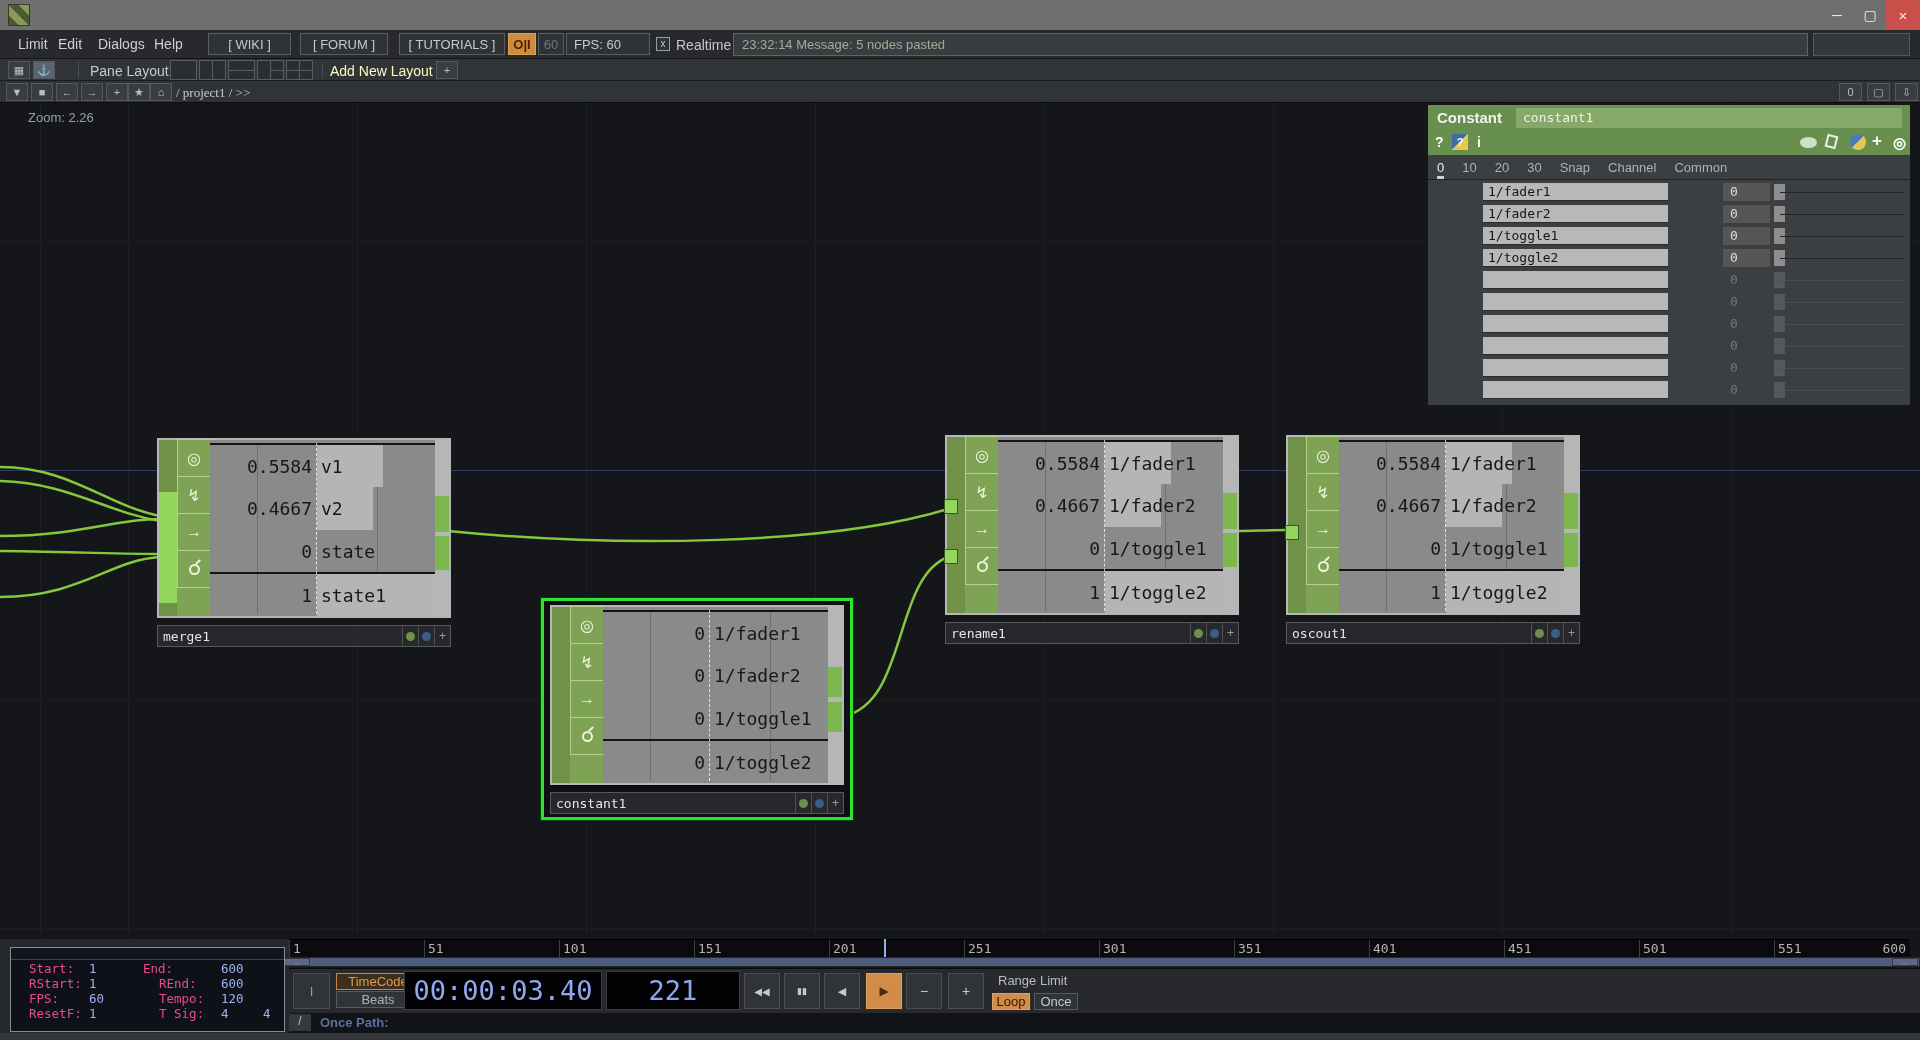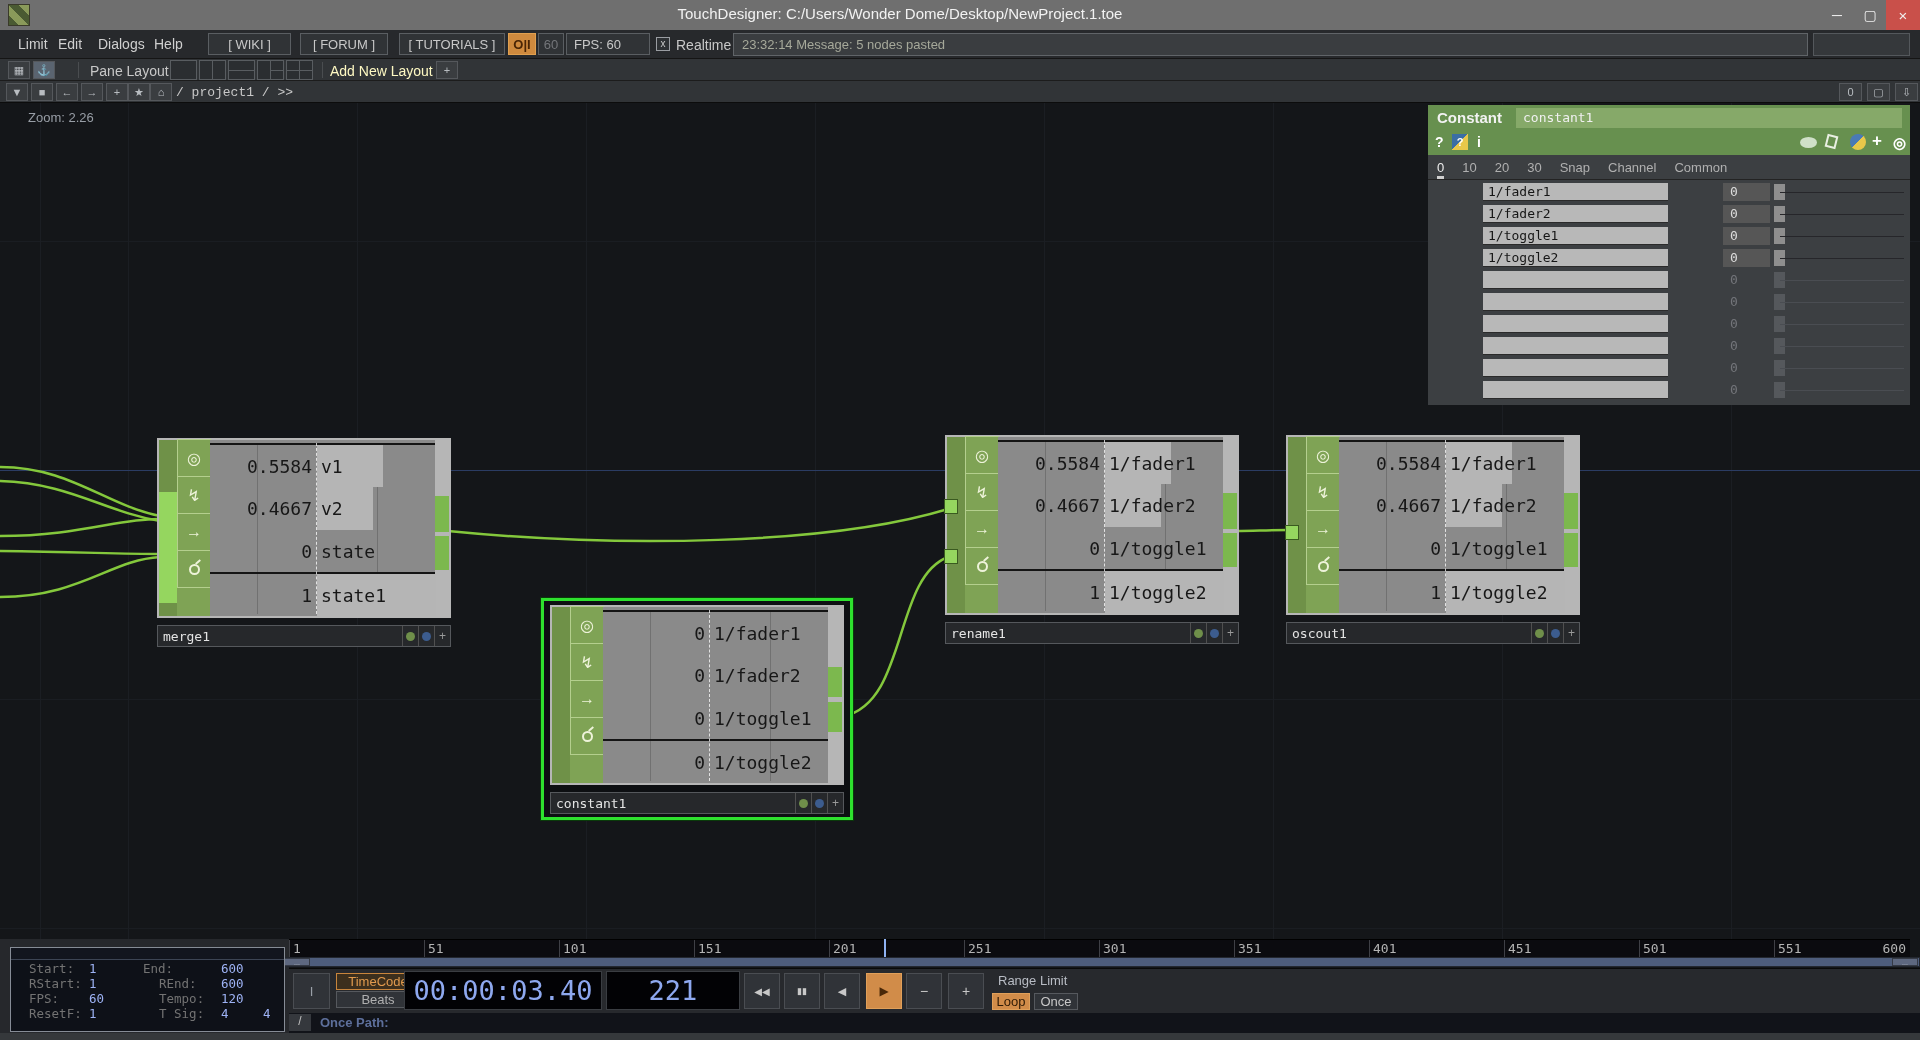--- a/index.html
+++ b/index.html
@@ -1,18 +1,18 @@
 <!DOCTYPE html>
 <html><head>
 <meta charset="utf-8">
 <style>
   * { margin:0; padding:0; box-sizing:border-box; }
   html,body { width:1920px; height:1040px; overflow:hidden; background:#141619;
     font-family:"Liberation Sans", sans-serif; }
-  .mono { font-family:Liberation Mono, monospace; }
+  .mono { font-family:Liberation Serif, serif; }
 
   
   #titlebar { position:absolute; left:0; top:0; width:1920px; height:30px; background:#6f6f6f; }
   #appicon { position:absolute; left:8px; top:4px; width:22px; height:22px;
     background:linear-gradient(45deg,#4a5a32 25%,#8a9a5a 25%,#8a9a5a 50%,#4a5a32 50%,#4a5a32 75%,#8a9a5a 75%);
     border:1px solid #3a3a2a; }
   #wintitle { position:absolute; left:0; top:5px; width:1800px; text-align:center; color:#f2f2f2; font-size:15px; }
   .winbtn { position:absolute; top:0; height:30px; width:30px; color:#f0f0f0; font-size:14px;
     display:flex; align-items:center; justify-content:center; }
   #btn-min { left:1822px; } #btn-max { left:1855px; }
@@ -153,29 +153,28 @@
   #timepath { position:absolute; left:289px; top:1013px; width:1631px; height:20px; background:#111319; }
   #tp-slash { position:absolute; left:0; top:1px; width:22px; height:17px; background:#35383d; color:#c0c0c0;
     font-size:12px; text-align:center; }
   #tp-label { position:absolute; left:31px; top:2px; color:#5d6f9b; font-weight:bold; font-size:13px; }
   #bottomstrip { position:absolute; left:0; top:1033px; width:1920px; height:7px; background:#35383b; }
 
   
   #infopanel { position:absolute; left:10px; top:947px; width:275px; height:85px; background:#0e1118; border:1px solid #868c96; }
   #ip-head { height:12px; border-bottom:1px solid #3c4454; background:#12151e; }
   .iprow { position:relative; height:14px; margin-top:1px; font-family:"DejaVu Sans Mono", monospace; font-size:12.5px; }
-  .ipl { position:absolute; color:#737373; }
+  .ipl { position:absolute; color:#ec4899; }
   .ipv { position:absolute; color:#9db2f4; }
 </style>
 </head>
 <body>
 
 <div id="titlebar">
   <div id="appicon"></div>
-  <div id="wintitle">TouchDesigner: C:/Users/Wonder Dome/Desktop/NewProject.1.toe</div>
   <div class="winbtn" id="btn-min">─</div>
   <div class="winbtn" id="btn-max">▢</div>
   <div class="winbtn" id="btn-close">×</div>
 </div>
 
 <div id="menubar">
   <span class="menuitem" style="left:18px">Limit</span>
   <span class="menuitem" style="left:58px">Edit</span>
   <span class="menuitem" style="left:98px">Dialogs</span>
   <span class="menuitem" style="left:154px">Help</span>

